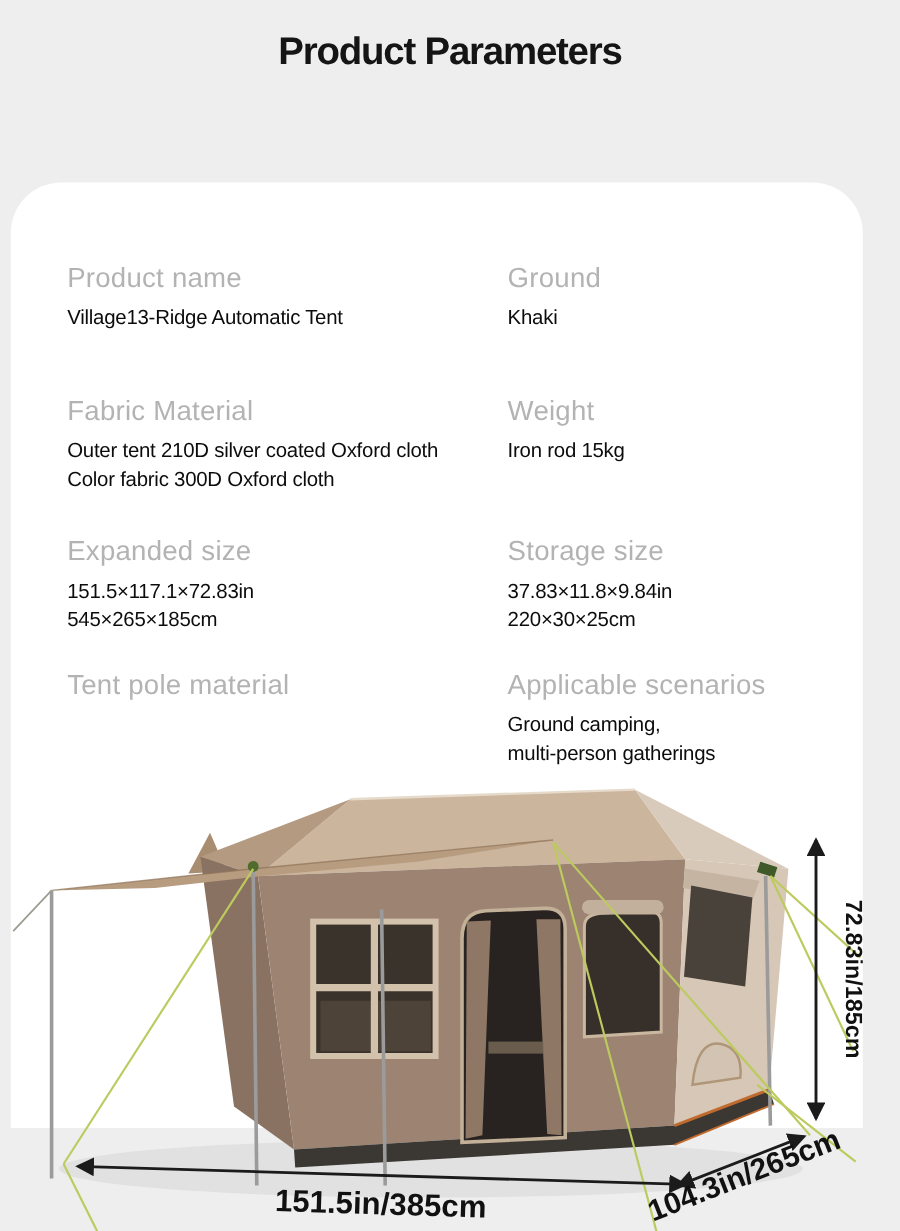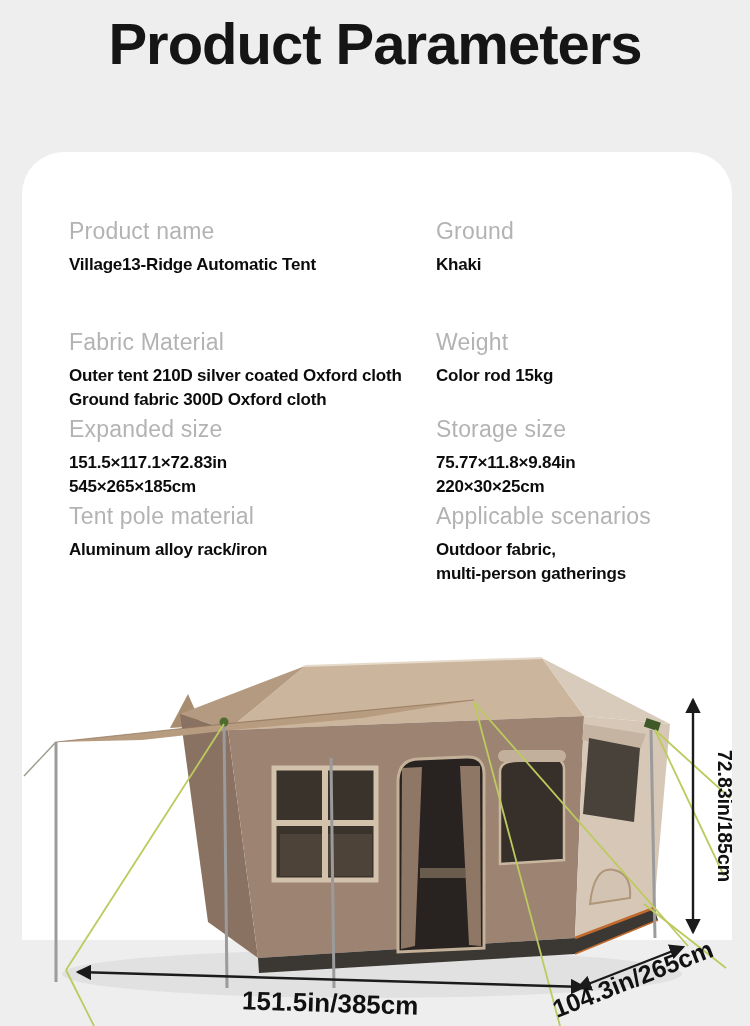--- a/index.html
+++ b/index.html
@@ -2,39 +2,39 @@
 <html><head>
 <meta charset="utf-8">
 <style>
   html,body{margin:0;padding:0;}
   body{
     width:750px;height:1026px;position:relative;overflow:hidden;
     background:#eeeeee;
     font-family:"Liberation Sans",sans-serif;
   }
   .title{
-    margin:0;padding-top:10px;text-align:center;
-    font-size:58px;font-weight:bold;letter-spacing:-1px;color:#151515;
+    margin:0;padding-top:24px;text-align:center;
+    font-size:32px;font-weight:bold;letter-spacing:-1px;color:#151515;
   }
   .card{
-    position:absolute;left:22px;top:152px;width:710px;height:788px;
+    position:absolute;left:9px;top:152px;width:710px;height:788px;
     background:#ffffff;border-radius:42px 42px 0 0;
   }
   .specs{padding:66px 0 0 47px;}
   .row{display:grid;grid-template-columns:367px auto;}
   .row-1{margin-bottom:52px}
-  .row-2{margin-bottom:4px}
-  .row-3{margin-bottom:4px}
+  .row-2{margin-bottom:34px}
+  .row-3{margin-bottom:28px}
   .row-4{margin-bottom:1px}
   .label{
     font-size:23px;line-height:27px;color:#b3b3b3;
     margin-bottom:8px;letter-spacing:.2px;
   }
   .val{
-    font-size:17px;line-height:24px;font-weight:bold;color:#0c0c0c;
+    font-size:17px;line-height:24px;font-weight:normal;color:#0c0c0c;
     letter-spacing:-.2px;white-space:nowrap;
   }
   .figure{position:absolute;left:0;top:484px;width:710px;height:390px;}
   svg text.dim{
     font-family:"Liberation Sans",sans-serif;font-weight:bold;fill:#111111;
   }
 </style>
 </head>
 <body>
 
@@ -52,49 +52,48 @@
         <div class="cell">
           <div class="label">Ground</div>
           <div class="val">Khaki</div>
         </div>
       </div>
 
       <div class="row row-2">
         <div class="cell">
           <div class="label">Fabric Material</div>
           <div class="val">Outer tent 210D silver coated Oxford cloth</div>
-          <div class="val">Ground fabric 300D Oxford cloth</div>
+          <div class="val">Color fabric 300D Oxford cloth</div>
         </div>
         <div class="cell">
           <div class="label">Weight</div>
-          <div class="val">Color rod 15kg</div>
+          <div class="val">Iron rod 15kg</div>
         </div>
       </div>
 
       <div class="row row-3">
         <div class="cell">
           <div class="label">Expanded size</div>
           <div class="val">151.5×117.1×72.83in</div>
           <div class="val">545×265×185cm</div>
         </div>
         <div class="cell">
           <div class="label">Storage size</div>
-          <div class="val">75.77×11.8×9.84in</div>
+          <div class="val">37.83×11.8×9.84in</div>
           <div class="val">220×30×25cm</div>
         </div>
       </div>
 
       <div class="row row-4">
         <div class="cell">
           <div class="label">Tent pole material</div>
-          <div class="val">Aluminum alloy rack/iron</div>
         </div>
         <div class="cell">
           <div class="label">Applicable scenarios</div>
-          <div class="val">Outdoor fabric,</div>
+          <div class="val">Ground camping,</div>
           <div class="val">multi-person gatherings</div>
         </div>
       </div>
     </div>
 
     <svg class="figure" viewBox="0 0 710 390">
       <defs>
         <marker id="arr" viewBox="0 0 10 10" refX="8.5" refY="5" markerWidth="6.5" markerHeight="6.5" orient="auto-start-reverse">
           <path d="M0,0 L10,5 L0,10 z" fill="#1b1b1b"></path>
         </marker>

